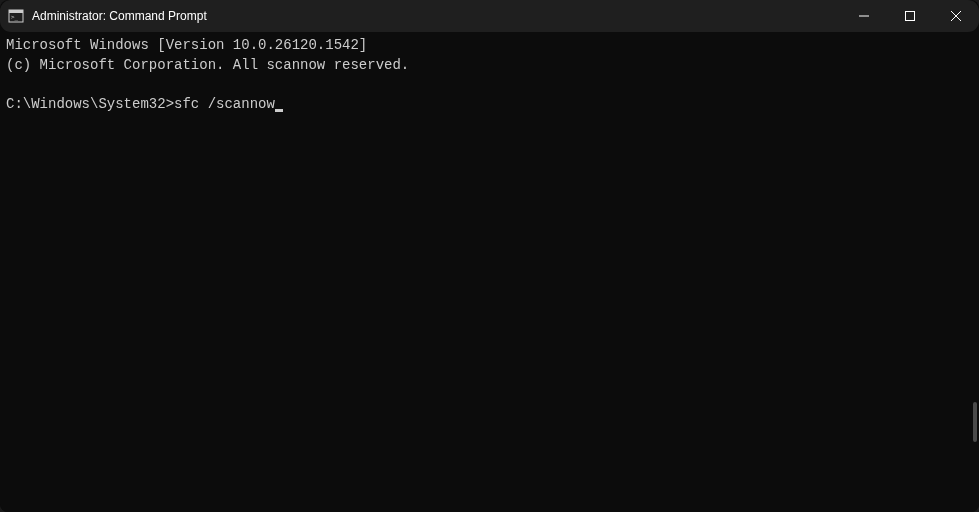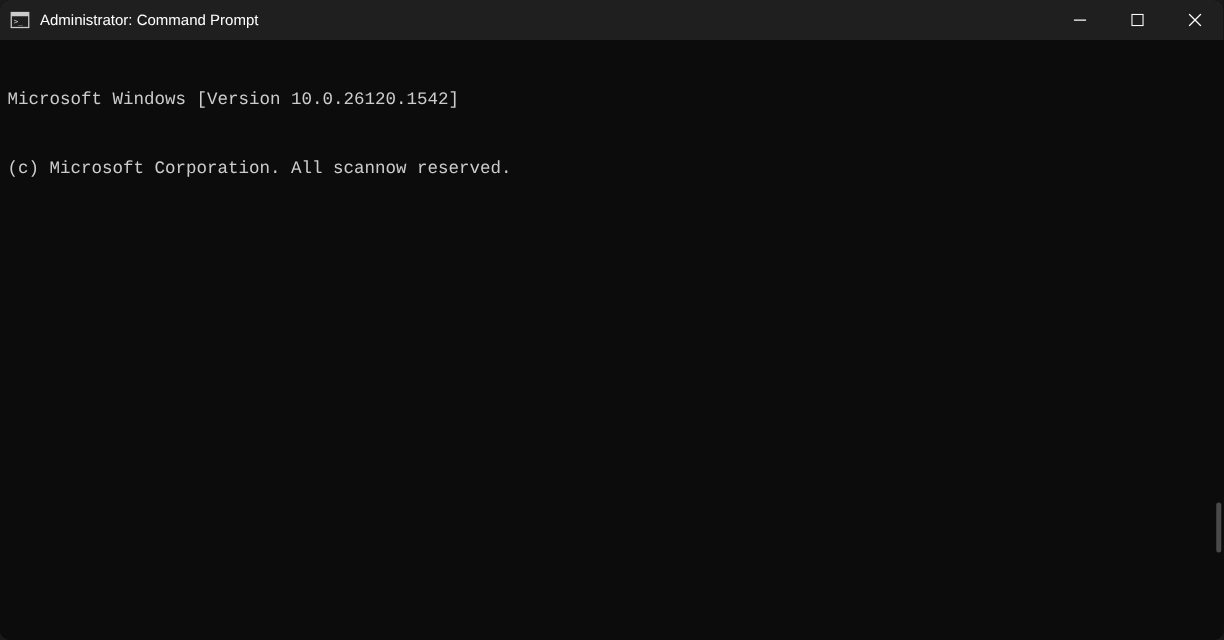--- a/index.html
+++ b/index.html
@@ -23,20 +23,21 @@
       border-radius: 8px;
       overflow: hidden;
     }
     .titlebar {
       height: 32px;
       background: #1f1f1f;
       display: flex;
       align-items: center;
       padding-left: 8px;
       user-select: none;
+      border-radius: 11px;
     }
     .titlebar-icon {
       width: 16px;
       height: 16px;
       margin-right: 8px;
       display: flex;
       align-items: center;
       justify-content: center;
     }
     .titlebar-icon svg {
@@ -71,21 +72,20 @@
       padding: 4px 6px;
       font-family: 'Consolas', 'Courier New', monospace;
       font-size: 14px;
       color: #cccccc;
       line-height: 1.4;
       overflow: hidden;
       position: relative;
     }
     .terminal-line {
       white-space: pre;
-      margin-top: 35px;
     }
     .cursor {
       display: inline-block;
       width: 8px;
       height: 3px;
       background: #cccccc;
       vertical-align: bottom;
       margin-bottom: 2px;
       animation: blink 1s step-end infinite;
     }
@@ -138,17 +138,18 @@
           <line x1="0" y1="0" x2="10" y2="10" stroke="#ffffff" stroke-width="1"></line>
           <line x1="10" y1="0" x2="0" y2="10" stroke="#ffffff" stroke-width="1"></line>
         </svg>
       </div>
     </div>
   </div>
   <div class="terminal">
     <div class="terminal-line">Microsoft Windows [Version 10.0.26120.1542]</div>
     <div class="terminal-line">(c) Microsoft Corporation. All scannow reserved.</div>
     <div class="terminal-line"> </div>
+    <div class="terminal-line"><span>C:\Windows\System32&gt;</span><span>sfc /scannow</span><span class="cursor"></span></div>
     <div class="scrollbar-track">
       <div class="scrollbar-thumb"></div>
     </div>
   </div>
 </div>
 
 </body></html>

